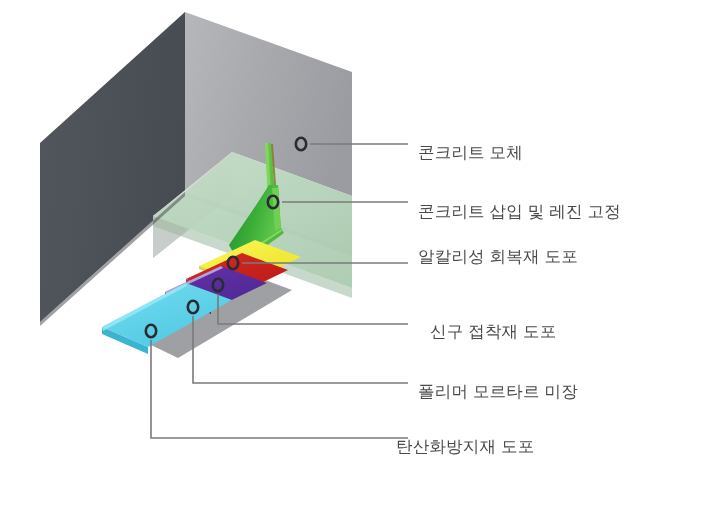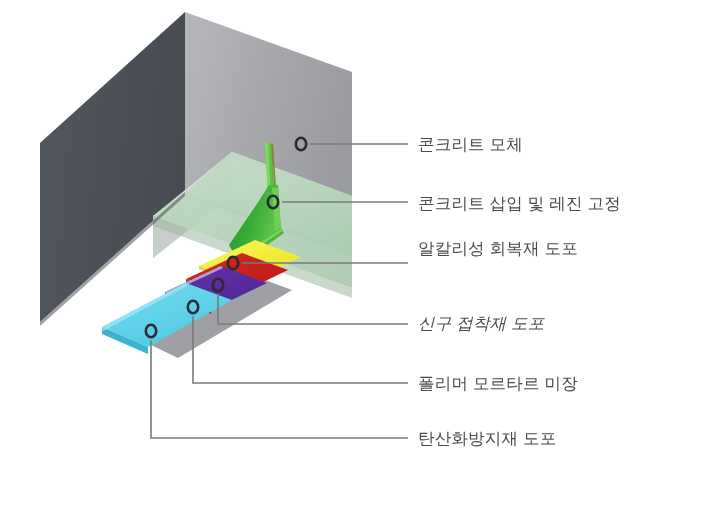--- a/index.html
+++ b/index.html
@@ -22,20 +22,21 @@
     width: 715px;
     height: 529px;
   }
   .label {
     position: absolute;
     font-family: "Liberation Sans", sans-serif;
     font-size: 16.5px;
     color: #4a4a4a;
     white-space: nowrap;
     letter-spacing: 0.2px;
+    margin-top: 8px;
   }
 </style>
 </head>
 <body>
 
 <div id="root">
 
   <svg id="diagram-svg" viewBox="0 0 715 529">
     <defs>
       <linearGradient id="gradTopFace" x1="0" y1="0" x2="1" y2="0.35">
@@ -178,19 +179,19 @@
       <ellipse cx="151" cy="331" rx="5.2" ry="6.2" fill="none" stroke="#2b2b33" stroke-width="2.6"></ellipse>
     </g>
   </svg>
 
   <div class="label" style="left:418px; top:134px;">콘크리트 모체</div>
 
   <div class="label" style="left:418px; top:193px;">콘크리트 삽입 및 레진 고정</div>
 
   <div class="label" style="left:418px; top:238px;">알칼리성 회복재 도포</div>
 
-  <div class="label" style="left:418px; top:313px;font-style:italic;">신구 접착재 도포</div>
+  <div class="label" style="left:430px; top:313px;">신구 접착재 도포</div>
 
   <div class="label" style="left:418px; top:373px;text-align:center;">폴리머 모르타르 미장</div>
 
-  <div class="label" style="left:418px; top:428px;text-align:center;">탄산화방지재 도포</div>
+  <div class="label" style="left:396px; top:428px;text-align:center;">탄산화방지재 도포</div>
 
 </div>
 
 </body></html>

